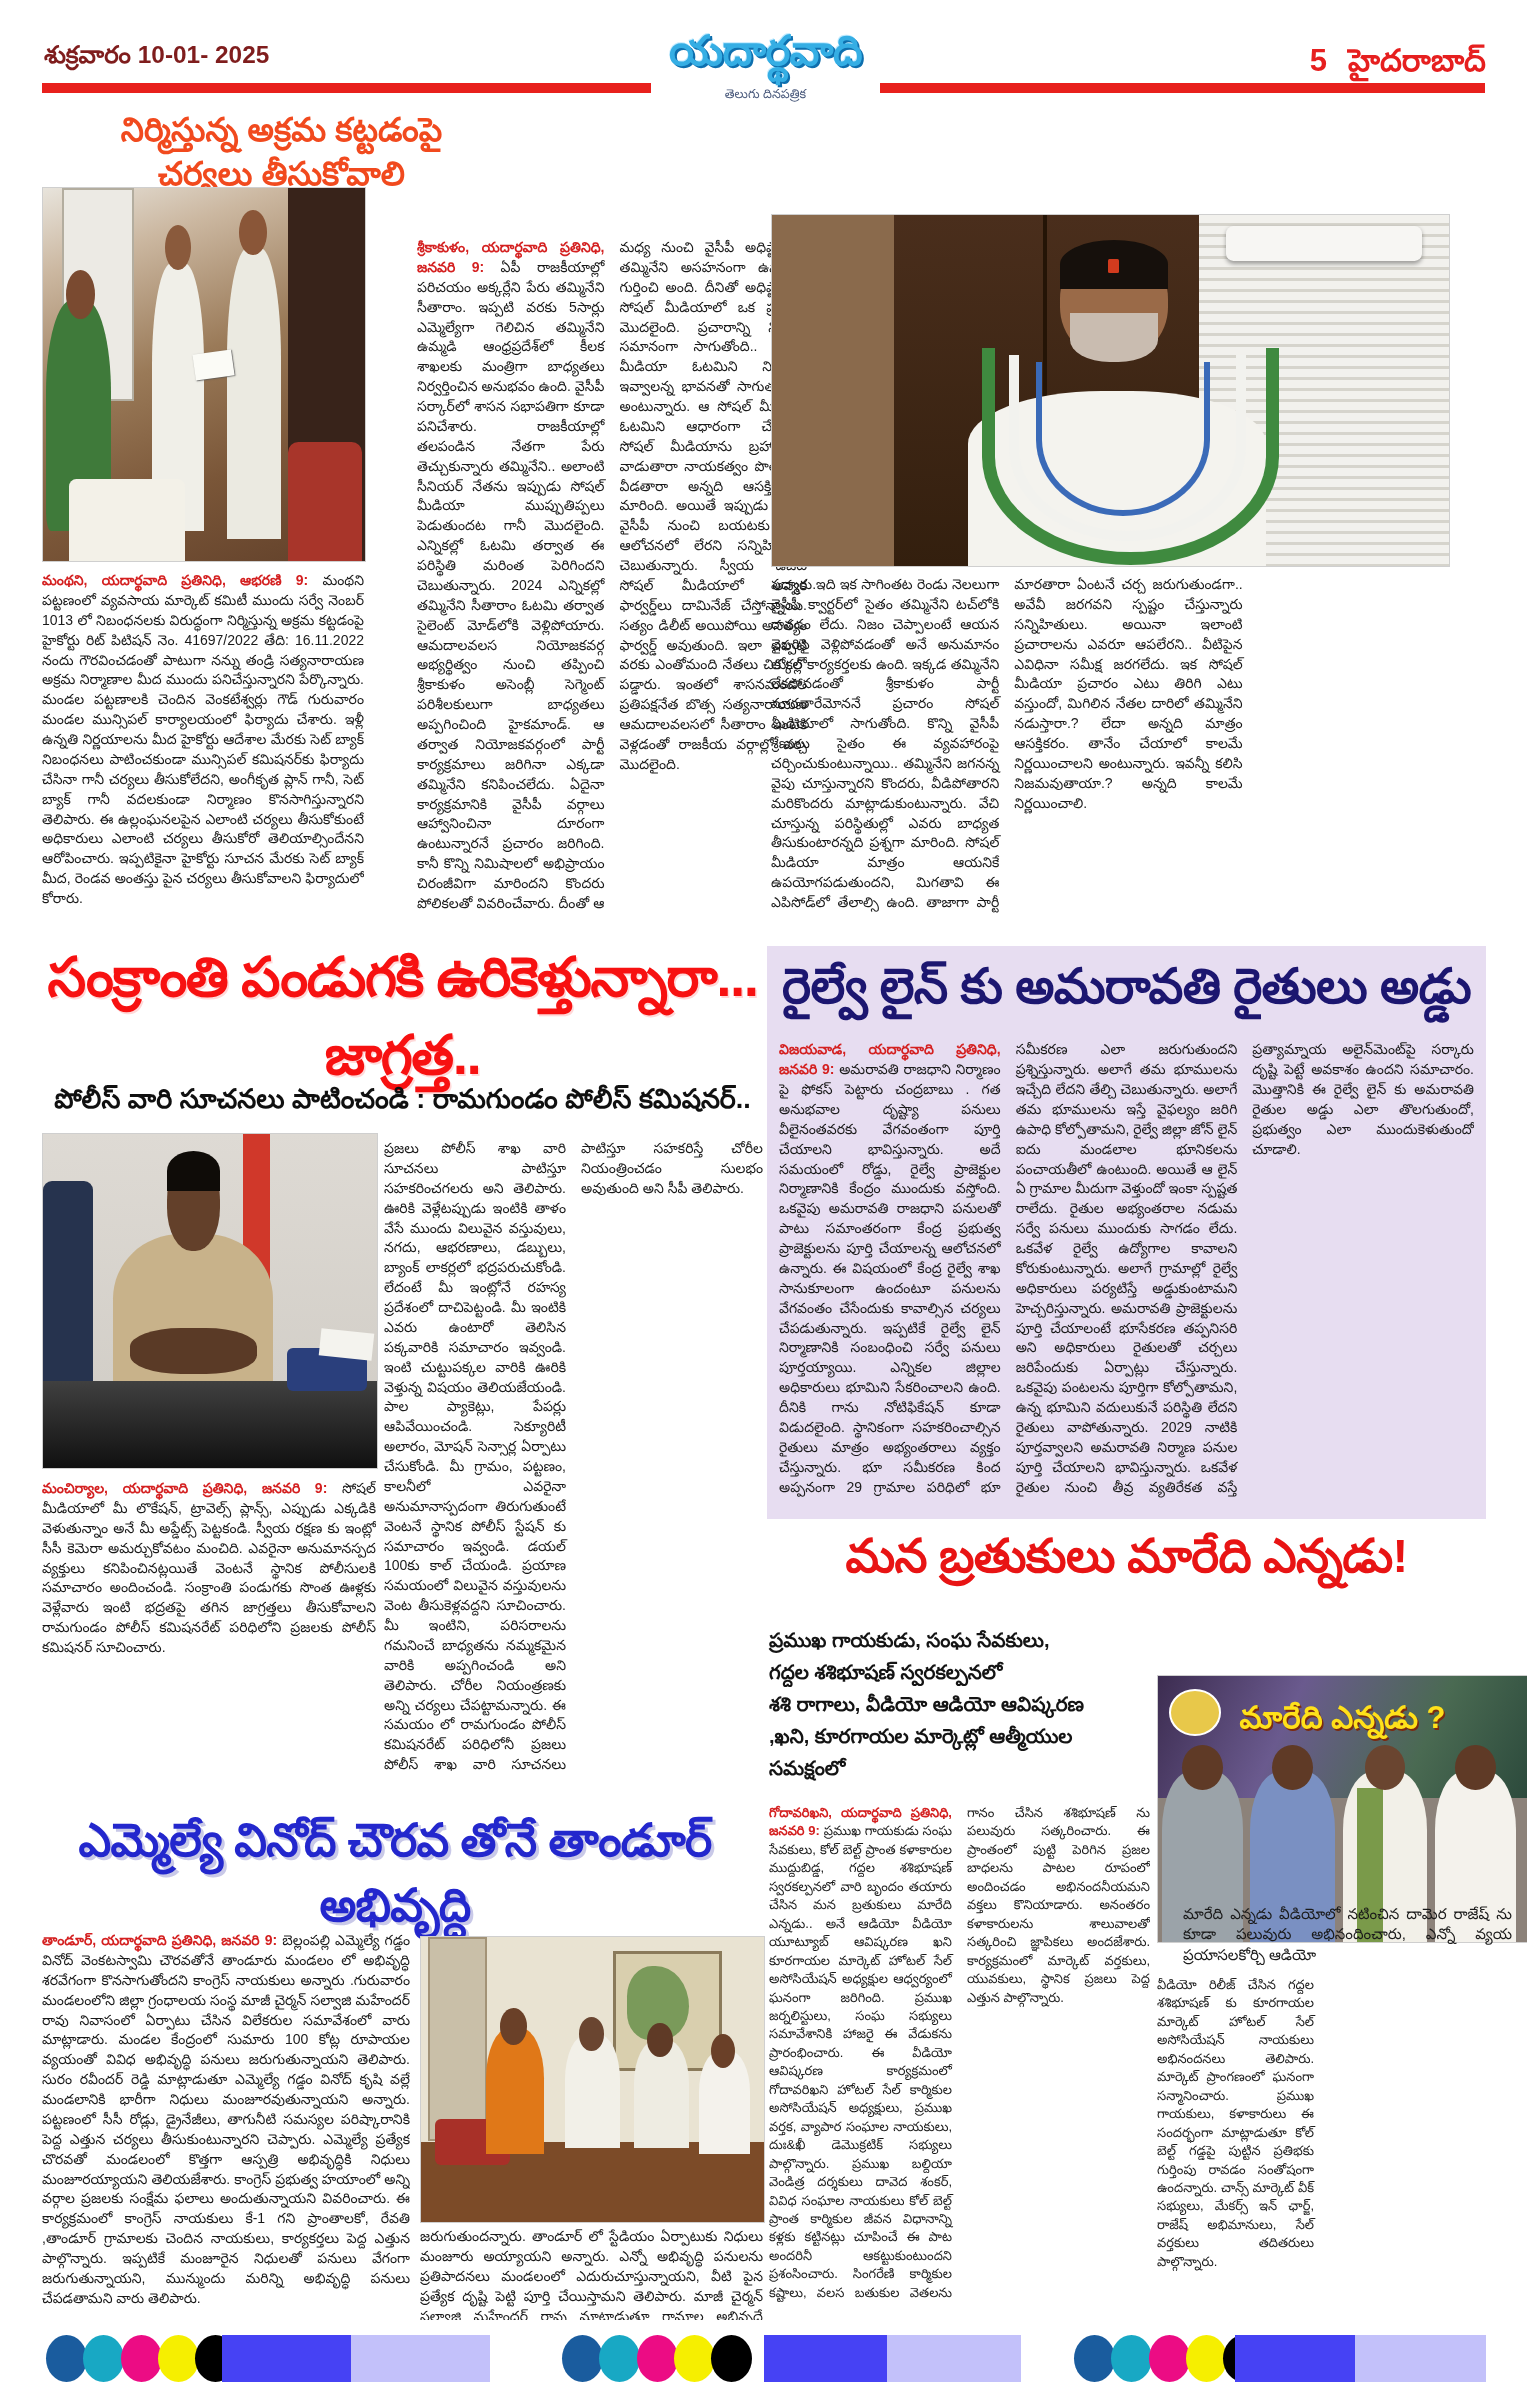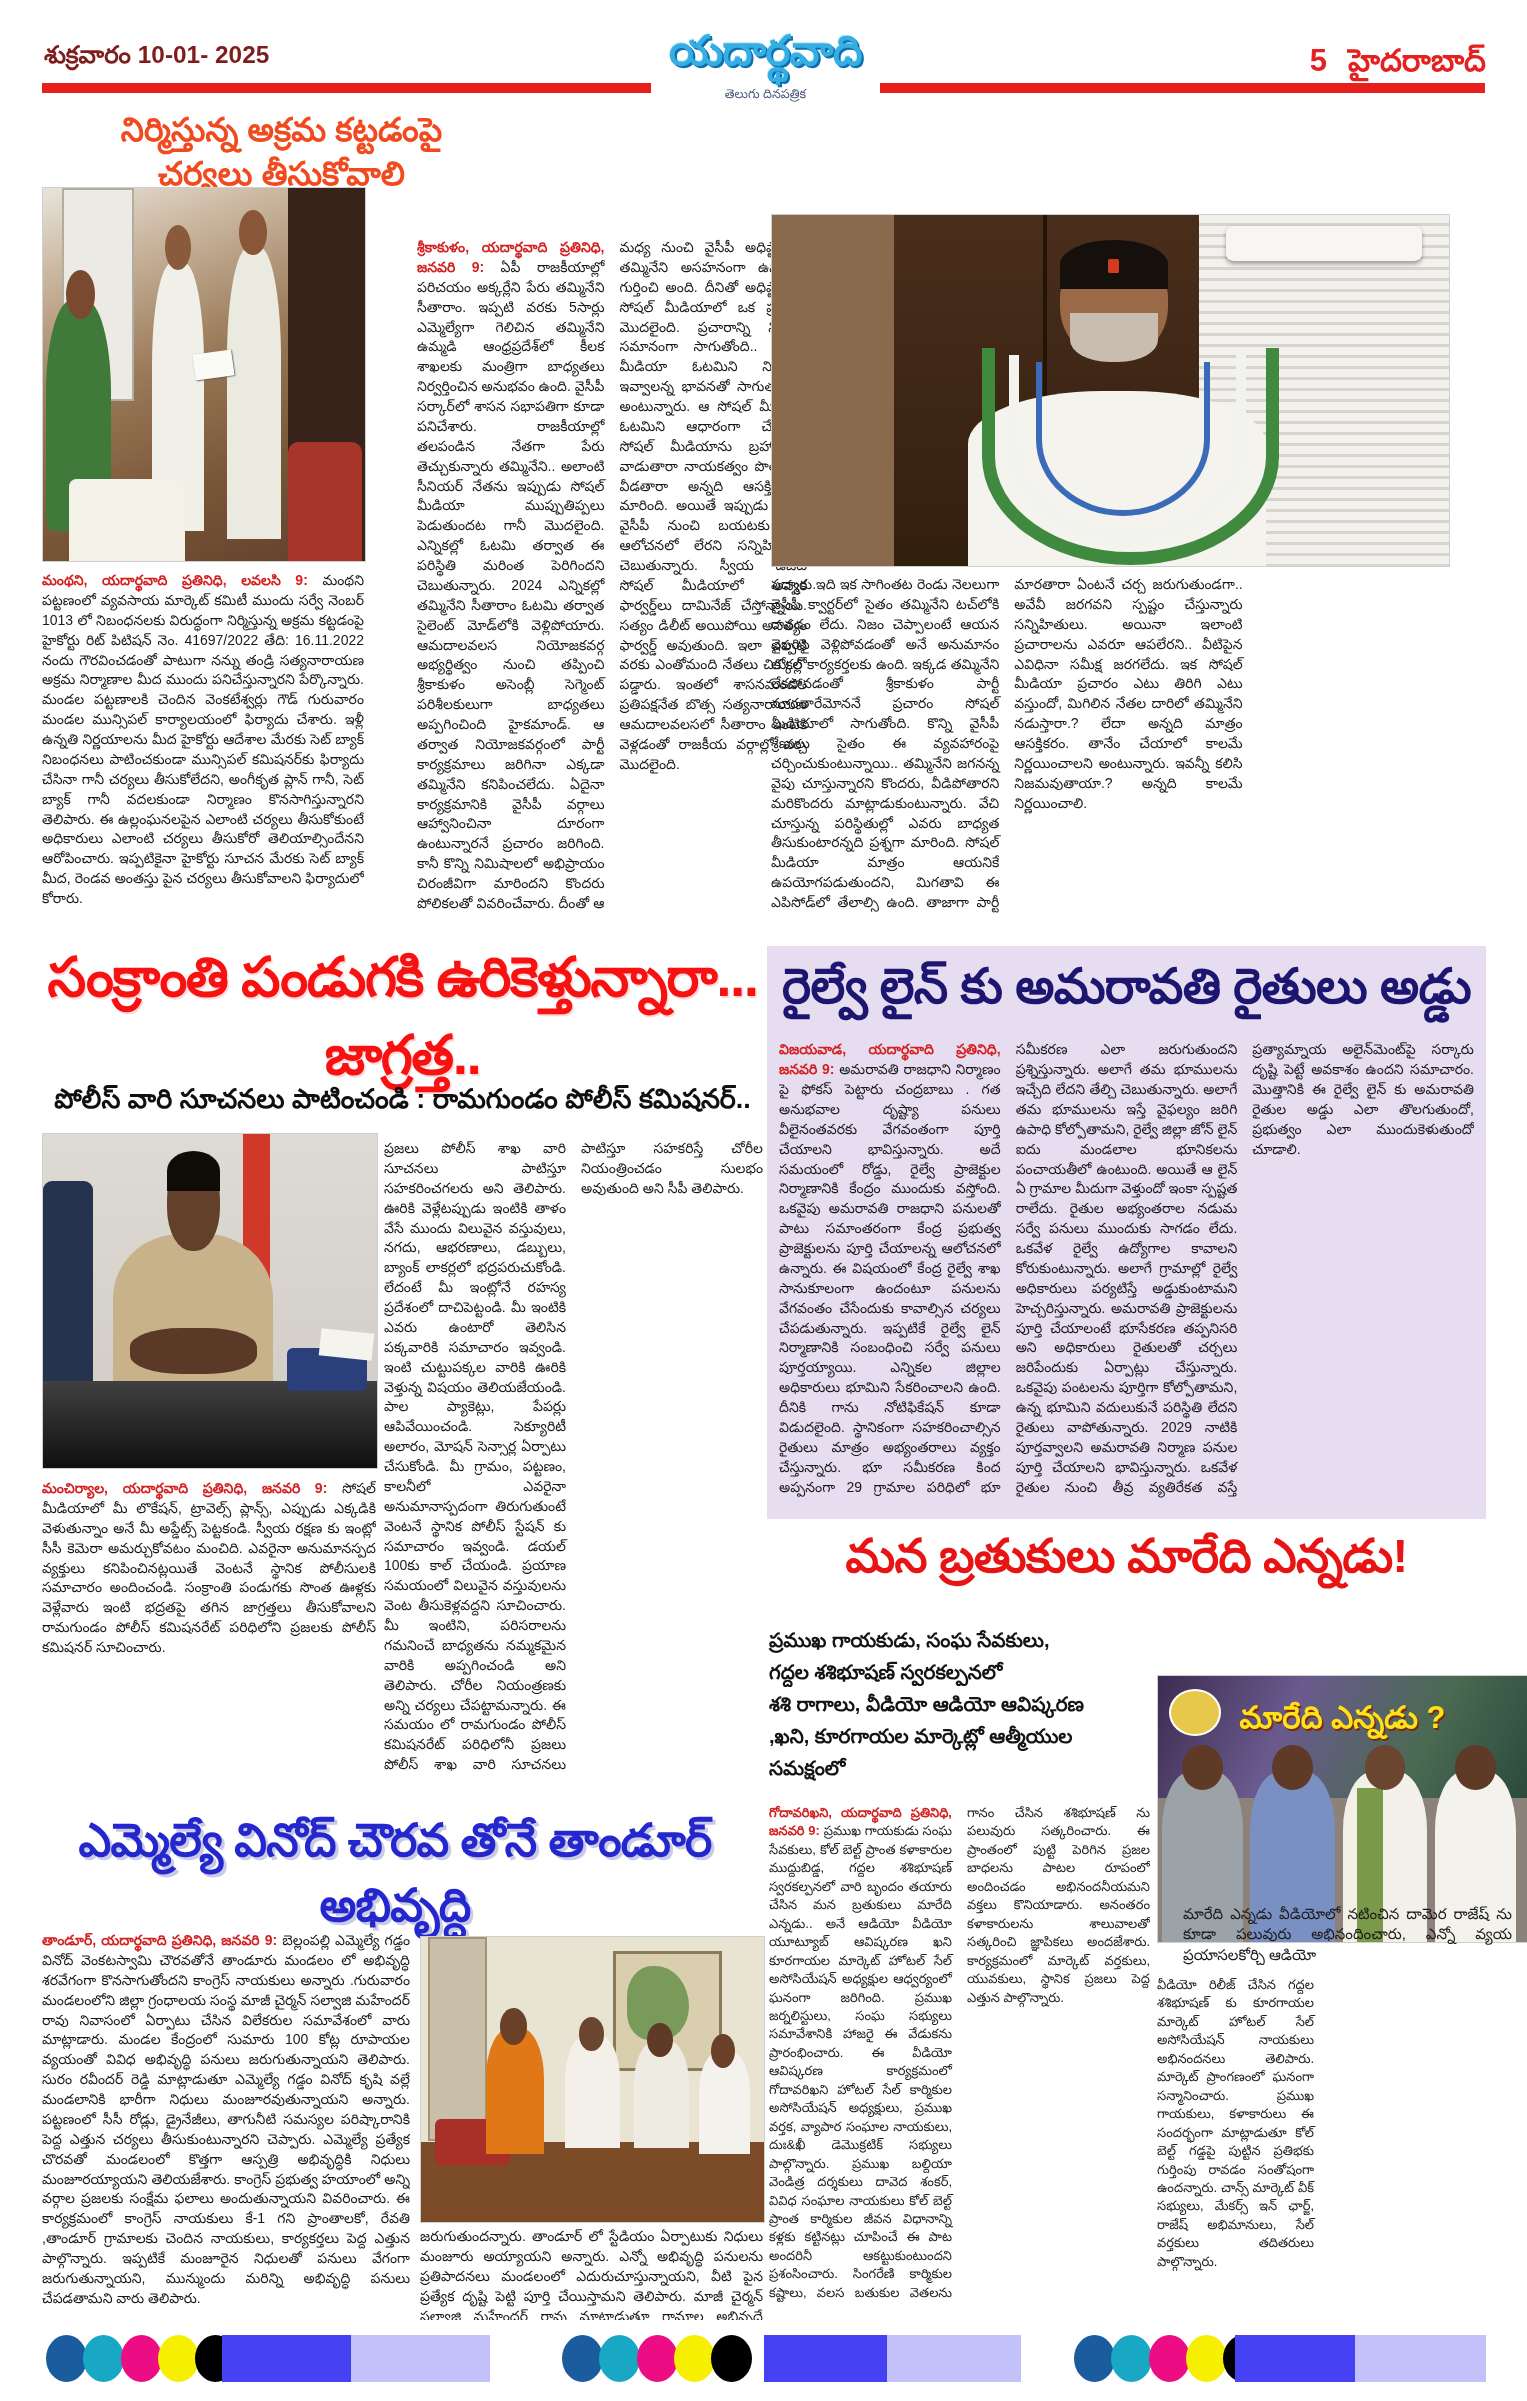--- a/index.html
+++ b/index.html
@@ -149,21 +149,21 @@
     <div class="ph p1-man1"></div>
     <div class="ph p1-man1-head"></div>
     <div class="ph p1-man2"></div>
     <div class="ph p1-man2-head"></div>
     <div class="ph p1-paper"></div>
     <div class="ph p1-table"></div>
     <div class="ph p1-chair"></div>
   </div>
 
   <div class="abs body-block" style="left:42px;top:571px;width:322px;height:353px;">
-    <span class="byline">మంథని, యదార్థవాది ప్రతినిధి, లవలసి 9:</span>
+    <span class="byline">మంథని, యదార్థవాది ప్రతినిధి, ఆభరణి 9:</span>
     <span>మంథని పట్టణంలో వ్యవసాయ మార్కెట్ కమిటీ ముందు సర్వే నెంబర్ 1013 లో నిబంధనలకు విరుద్ధంగా నిర్మిస్తున్న అక్రమ కట్టడంపై హైకోర్టు రిట్ పిటిషన్ నెం. 41697/2022 తేది: 16.11.2022 నందు గౌరవించడంతో పాటుగా నన్ను తండ్రి సత్యనారాయణ అక్రమ నిర్మాణాల మీద ముందు పనిచేస్తున్నారని పేర్కొన్నారు. మండల పట్టణాలకి చెందిన వెంకటేశ్వర్లు గౌడ్ గురువారం మండల మున్సిపల్ కార్యాలయంలో ఫిర్యాదు చేశారు. ఇళ్లీ ఉన్నతి నిర్ణయాలను మీద హైకోర్టు ఆదేశాల మేరకు సెట్ బ్యాక్ నిబంధనలు పాటించకుండా మున్సిపల్ కమిషనర్‌కు ఫిర్యాదు చేసినా గానీ చర్యలు తీసుకోలేదని, అంగీకృత ప్లాన్ గానీ, సెట్ బ్యాక్ గానీ వదలకుండా నిర్మాణం కొనసాగిస్తున్నారని తెలిపారు. ఈ ఉల్లంఘనలపైన ఎలాంటి చర్యలు తీసుకోకుంటే అధికారులు ఎలాంటి చర్యలు తీసుకోరో తెలియాల్సిందేనని ఆరోపించారు. ఇప్పటికైనా హైకోర్టు సూచన మేరకు సెట్ బ్యాక్ మీద, రెండవ అంతస్తు పైన చర్యలు తీసుకోవాలని ఫిర్యాదులో కోరారు.</span>
   </div>
 
   <div class="abs body-block cols-2" style="left:373px;top:238px;width:390px;height:685px;margin-left:44px;">
     <span class="byline">శ్రీకాకుళం, యదార్థవాది ప్రతినిధి, జనవరి 9:</span>
     <span>ఏపీ రాజకీయాల్లో పరిచయం అక్కర్లేని పేరు తమ్మినేని సీతారాం. ఇప్పటి వరకు 5సార్లు ఎమ్మెల్యేగా గెలిచిన తమ్మినేని ఉమ్మడి ఆంధ్రప్రదేశ్‌లో కీలక శాఖలకు మంత్రిగా బాధ్యతలు నిర్వర్తించిన అనుభవం ఉంది. వైసీపీ సర్కార్‌లో శాసన సభాపతిగా కూడా పనిచేశారు. రాజకీయాల్లో తలపండిన నేతగా పేరు తెచ్చుకున్నారు తమ్మినేని.. అలాంటి సీనియర్ నేతను ఇప్పుడు సోషల్ మీడియా ముప్పుతిప్పలు పెడుతుందట గానీ మొదలైంది. ఎన్నికల్లో ఓటమి తర్వాత ఈ పరిస్థితి మరింత పెరిగిందని చెబుతున్నారు. 2024 ఎన్నికల్లో తమ్మినేని సీతారాం ఓటమి తర్వాత సైలెంట్ మోడ్‌లోకి వెళ్లిపోయారు. ఆమదాలవలస నియోజకవర్గ అభ్యర్థిత్వం నుంచి తప్పించి శ్రీకాకుళం అసెంబ్లీ సెగ్మెంట్ పరిశీలకులుగా బాధ్యతలు అప్పగించింది హైకమాండ్. ఆ తర్వాత నియోజకవర్గంలో పార్టీ కార్యక్రమాలు జరిగినా ఎక్కడా తమ్మినేని కనిపించలేదు. ఏదైనా కార్యక్రమానికి వైసీపీ వర్గాలు ఆహ్వానించినా దూరంగా ఉంటున్నారనే ప్రచారం జరిగింది. కానీ కొన్ని నిమిషాలలో అభిప్రాయం చిరంజీవిగా మారిందని కొందరు పోలికలతో వివరించేవారు. దీంతో ఆ మధ్య నుంచి వైసీపీ అధిష్టానంపై తమ్మినేని అసహనంగా ఉన్నారని గుర్తించి అంది. దీనితో అధిష్టానంపై సోషల్ మీడియాలో ఒక ప్రచారం మొదలైంది. ప్రచారాన్ని నిగినట్టి సమానంగా సాగుతోంది.. సోషల్ మీడియా ఓటమిని నిందించి ఇవ్వాలన్న భావనతో సాగుతుందని అంటున్నారు. ఆ సోషల్ మీడియా ఓటమిని ఆధారంగా చేసుకొని సోషల్ మీడియాను బ్రహ్మాస్త్రంగా వాడుతారా నాయకత్వం పొలిటికల్ వీడతారా అన్నది ఆసక్తికరంగా మారింది. అయితే ఇప్పుడు కూడా వైసీపీ నుంచి బయటకు వెళ్లే ఆలోచనలో లేరని సన్నిహితులు చెబుతున్నారు. స్వీయ డిజిట్ సోషల్ మీడియాలో అవ్వక ఫార్వర్డ్‌లు దామినేజ్ చేస్తోన్నాయి. సత్యం డిలీట్ అయిపోయి అసత్యం ఫార్వర్డ్ అవుతుంది. ఇలా ఇప్పటి వరకు ఎంతోమంది నేతలు చిక్కుల్లో పడ్డారు. ఇంతలో శాసనమండల ప్రతిపక్షనేత బొత్స సత్యనారాయణ ఆమదాలవలసలో సీతారాం ఇంటికి వెళ్లడంతో రాజకీయ వర్గాల్లో చర్చ మొదలైంది.</span>
   </div>
 
   <div class="abs photo" style="left:771px;top:214px;width:677px;height:351px;">
     <div class="ph p2-base"></div>

